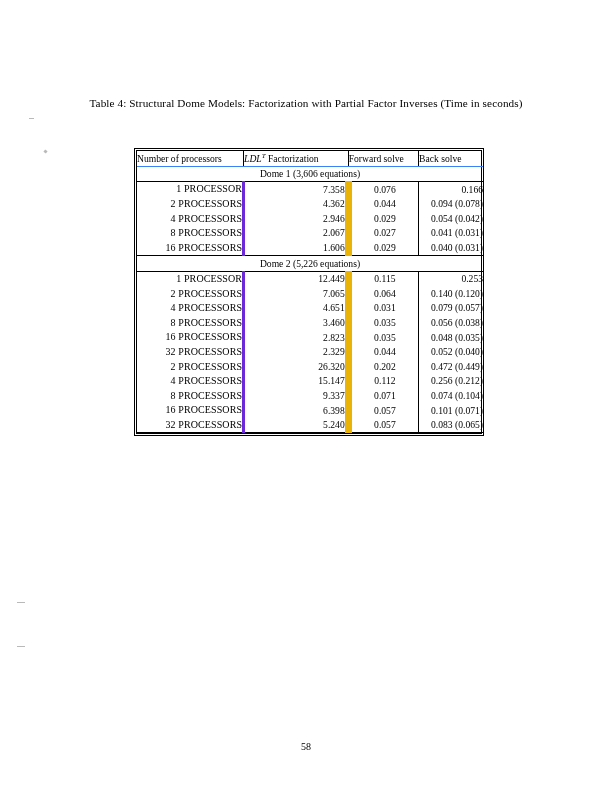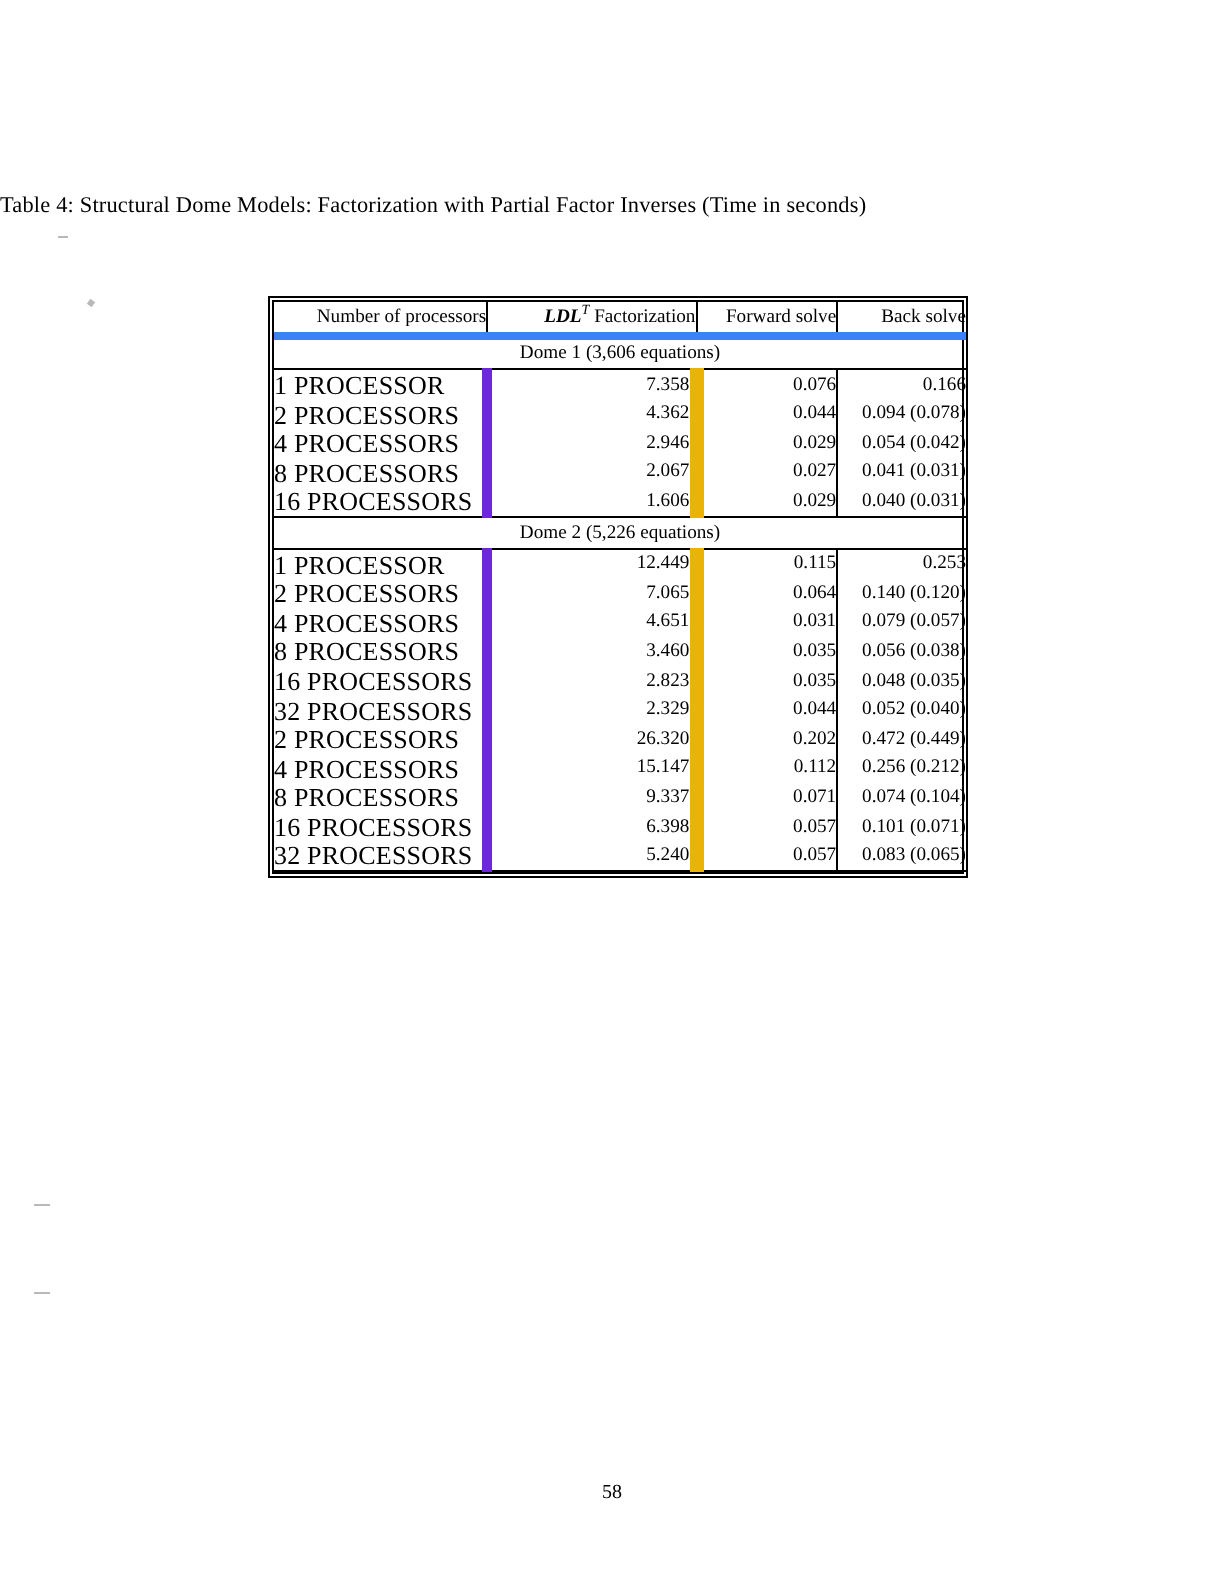--- a/index.html
+++ b/index.html
@@ -19,21 +19,21 @@
   .page {
     position: absolute;
     inset: 0;
   }
 
   .caption {
     position: absolute;
     top: 97px;
     left: 0;
     width: 612px;
-    text-align: left;
+    text-align: center;
     font-size: 11.2px;
     letter-spacing: 0.1px;
     white-space: nowrap;
   }
 
   .table-wrap {
     position: absolute;
     top: 148px;
     left: 134px;
     width: 346px;
@@ -62,63 +62,62 @@
   .inner-border {
     border: 1px solid #000;
   }
 
   .col-proc   { width: 106px; }
   .col-fact   { width: 104px; }
   .col-fwd    { width: 70px;  }
   .col-back   { width: 64px;  }
 
   .hdr td {
-    text-align: right;
+    text-align: left;
     font-size: 9.6px;
     padding: 2px 3px 3px 3px;
-    border-bottom: 4px solid #3b82f6;
+    border-bottom: 1px solid #3b82f6;
   }
   .hdr td.sep { border-right: 1px solid #000; }
 
   .ldl {
     font-style: italic;
     font-family: "Liberation Serif", serif;
-    font-weight: bold;
   }
   .sup {
     font-size: 7px;
     vertical-align: super;
     font-style: italic;
   }
 
   td.group {
     text-align: center;
     font-size: 9.6px;
     padding: 2px 0 3px 0;
     border-bottom: 1px solid #000;
   }
   tr.group-row.thick td.group {
     border-top: 1px solid #000;
   }
 
   td.proc {
-    text-align: left;
+    text-align: right;
     padding-right: 11px;
-    font-size: 13px;
-    border-right: 5px solid #6d28d9;
+    font-size: 10px;
+    border-right: 3px solid #6d28d9;
     letter-spacing: 0.1px;
   }
   td.num-fact {
     text-align: right;
     padding-right: 14px;
     border-right: 7px solid #eab308;
     font-size: 9.6px;
   }
   td.num-fwd {
-    text-align: right;
+    text-align: center;
     padding-right: 12px;
     border-right: 1px solid #000;
     font-size: 9.6px;
   }
   td.num-back {
     text-align: right;
     padding-right: 6px;
     font-size: 9.6px;
   }
 

